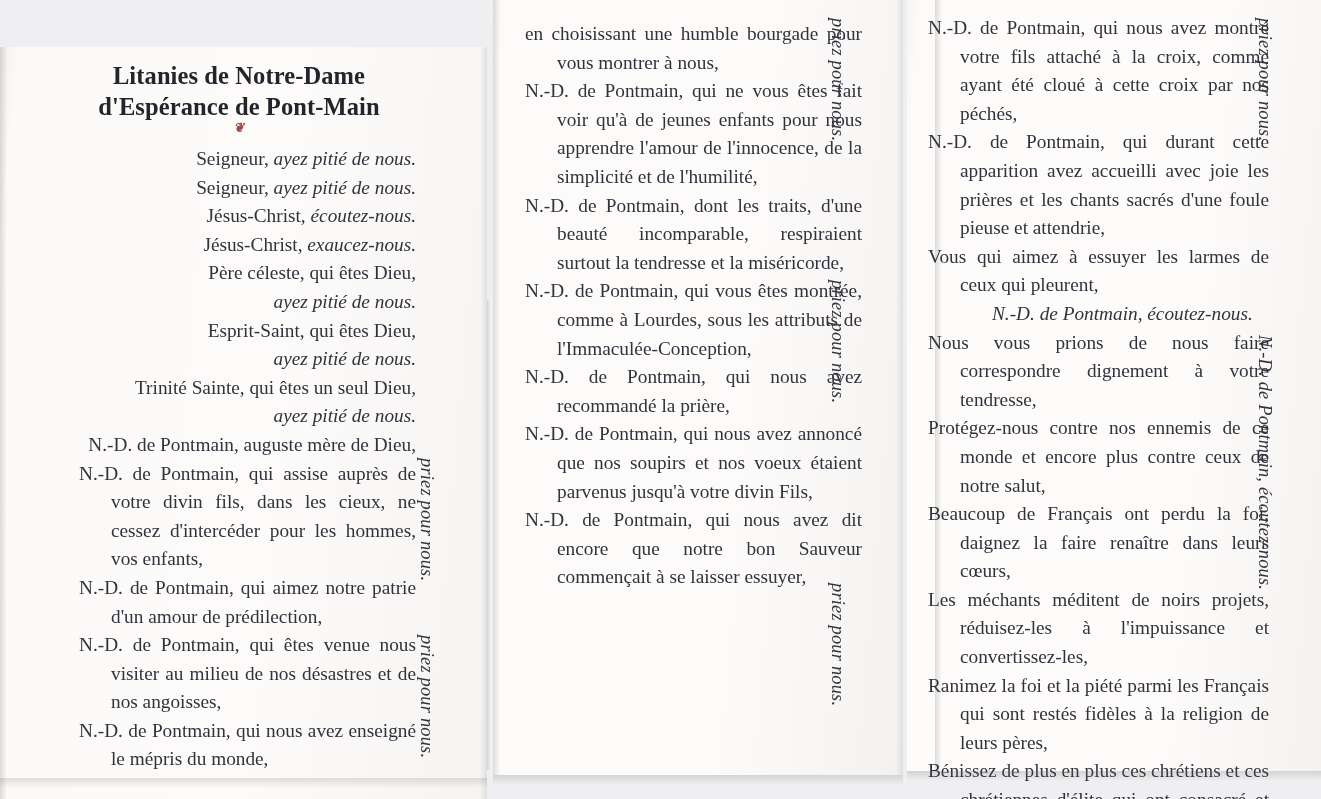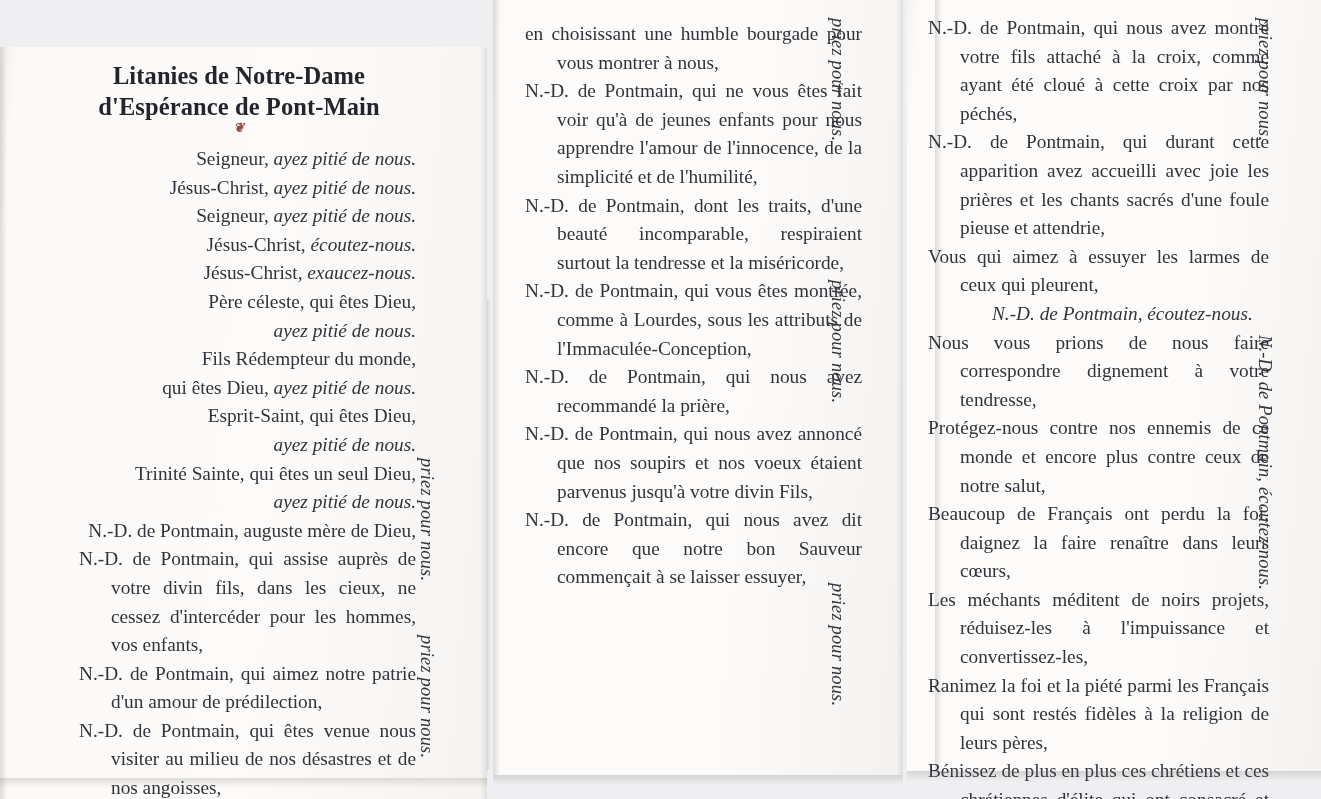--- a/index.html
+++ b/index.html
@@ -124,34 +124,29 @@
     <div class="panel-inner">
       <h1 class="title" style="position:absolute;left:24px;top:14px;width:430px;">
         <span class="title-line">Litanies de Notre-Dame</span>
         <span class="title-line">d'Espérance de Pont-Main</span>
       </h1>
       <span class="title-mark" style="position:absolute;left:24px;top:76px;width:430px;">❦</span>
 
       <div class="body-col" style="position:absolute;left:79px;top:98px;width:337px;">
 
         <p class="invoc nojust"><span>Seigneur, </span><i>ayez pitié de nous.</i></p>
-        <p class="invoc nojust"><span>Jésus-Christ, </span><i>ayez pitié de nous.</i></p>
         <p class="invoc nojust"><span>Seigneur, </span><i>ayez pitié de nous.</i></p>
         <p class="invoc nojust"><span>Jésus-Christ, </span><i>écoutez-nous.</i></p>
         <p class="invoc nojust"><span>Jésus-Christ, </span><i>exaucez-nous.</i></p>
 
         <p class="invoc nojust">
           <span>Père céleste, qui êtes Dieu,</span>
           <span class="resp-indent">ayez pitié de nous.</span>
         </p>
 
-        <p class="invoc nojust">
-          <span>Fils Rédempteur du monde,</span>
-          <span class="resp-indent" style="font-style:normal;"><span>qui êtes Dieu, </span><i>ayez pitié de nous.</i></span>
-        </p>
 
         <p class="invoc nojust">
           <span>Esprit-Saint, qui êtes Dieu,</span>
           <span class="resp-indent">ayez pitié de nous.</span>
         </p>
 
         <p class="invoc nojust">
           <span>Trinité Sainte, qui êtes un seul Dieu,</span>
           <span class="resp-indent">ayez pitié de nous.</span>
         </p>

